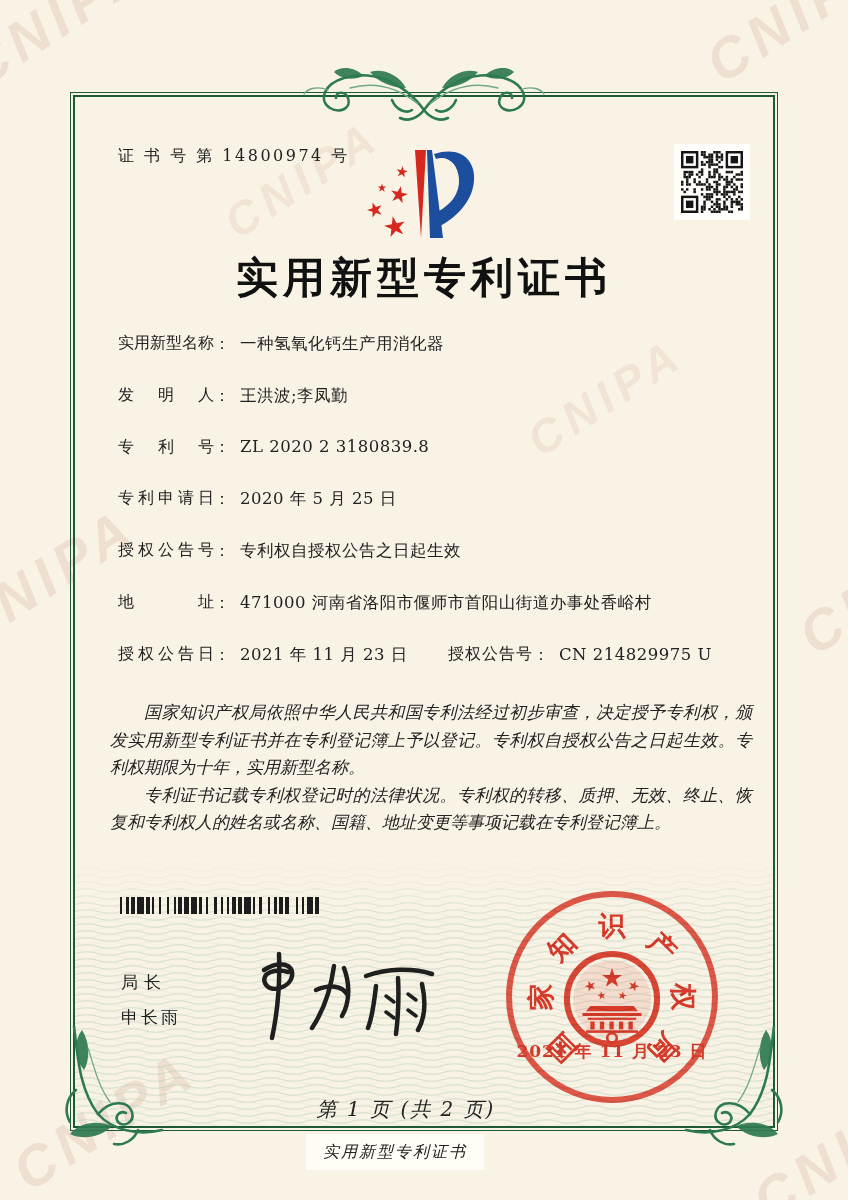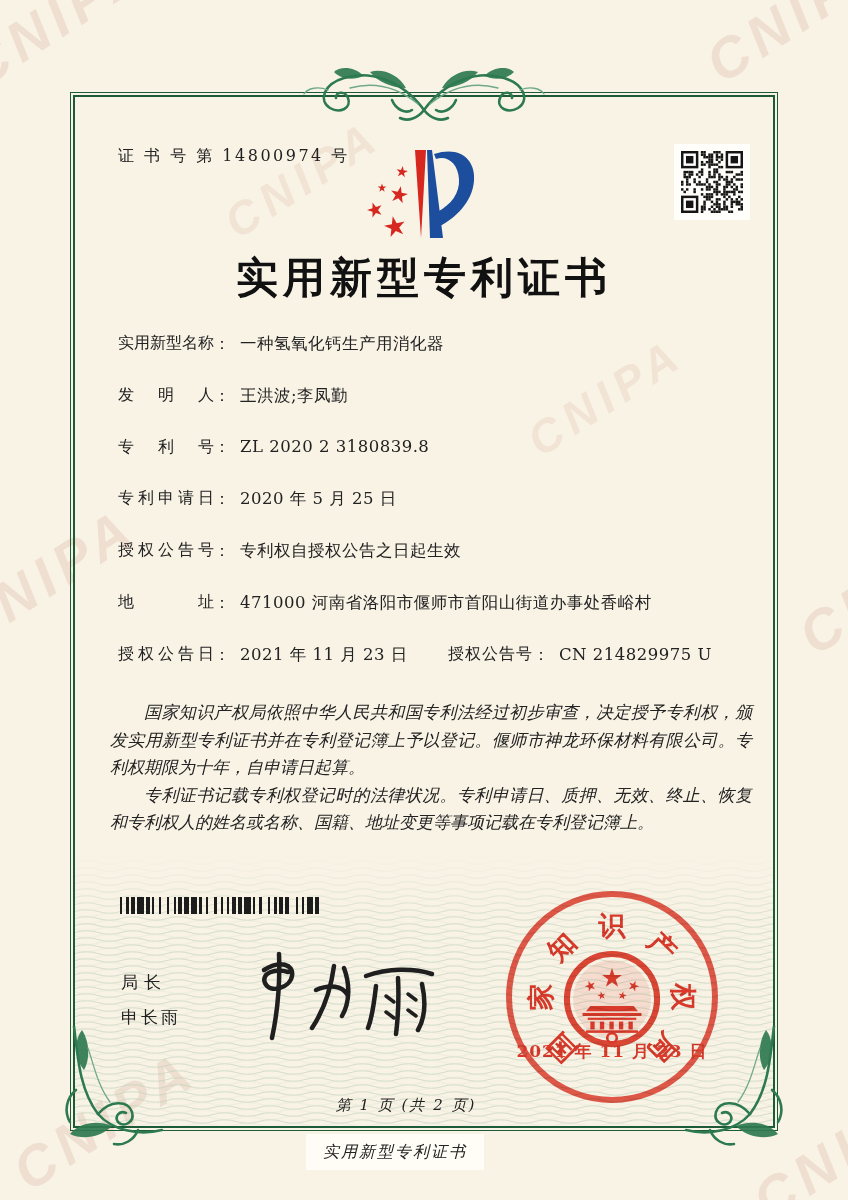--- a/index.html
+++ b/index.html
@@ -63,21 +63,21 @@
     border:6.5px solid rgba(221,49,34,.85); border-radius:50%;
     mix-blend-mode:multiply; opacity:.94;}
   .sc{position:absolute; left:50%; top:50%;
     transform:translate(-50%,-50%) rotate(var(--a)) translateY(-71px);
     font-size:27px; font-weight:bold; color:#dd3122; font-family:"DejaVu Serif",serif;}
   .emblem{position:absolute; left:50%; top:50%; transform:translate(-50%,-48%);}
   .seal-date{position:absolute; left:50%; top:143px; transform:translateX(-50%);
     white-space:nowrap; color:#dd3122; font-size:17px; font-weight:bold; letter-spacing:1px;}
   
   .page-num{position:absolute; left:70px; top:1096px; width:672px; text-align:center;
-    font-size:15px; font-style:italic; letter-spacing:2px;}
+    font-size:20px; font-style:italic; letter-spacing:2px;}
   .note-box{position:absolute; left:306px; top:1134px; width:178px; height:36px;
     background:#fffdf5; text-align:center; line-height:36px;
     font-size:16px; font-style:italic; letter-spacing:2px;}
 </style>
 </head>
 <body>
 
 <svg width="0" height="0" style="position:absolute">
   <defs>
     <path id="star" d="M0 -1 L0.225 -0.309 L0.951 -0.309 L0.363 0.118 L0.588 0.809 L0 0.382 L-0.588 0.809 L-0.363 0.118 L-0.951 -0.309 L-0.225 -0.309 Z"></path>
@@ -398,22 +398,22 @@
     </div>
     <div class="frow">
       <span class="flabel">地址</span><span class="fcolon">：</span><span class="fvalue">471000  河南省洛阳市偃师市首阳山街道办事处香峪村</span>
     </div>
     <div class="frow">
       <span class="flabel">授权公告日</span><span class="fcolon">：</span><span class="fvalue w">2021 年 11 月 23 日</span><span class="flabel2">授权公告号</span><span class="fcolon">：</span><span class="fvalue">CN 214829975 U</span>
     </div>
   </div>
 
   <div class="bodytext">
-    <p>国家知识产权局依照中华人民共和国专利法经过初步审查，决定授予专利权，颁发实用新型专利证书并在专利登记簿上予以登记。偃师市神龙环保材料有限公司。专利权期限为十年，自申请日起算。</p>
-    <p>专利证书记载专利权登记时的法律状况。专利申请日、质押、无效、终止、恢复和专利权人的姓名或名称、国籍、地址变更等事项记载在专利登记簿上。</p>
+    <p>国家知识产权局依照中华人民共和国专利法经过初步审查，决定授予专利权，颁发实用新型专利证书并在专利登记簿上予以登记。专利权自授权公告之日起生效。专利权期限为十年，实用新型名称。</p>
+    <p>专利证书记载专利权登记时的法律状况。专利权的转移、质押、无效、终止、恢复和专利权人的姓名或名称、国籍、地址变更等事项记载在专利登记簿上。</p>
   </div>
 
   <div class="barcode" id="barcode"><span style="display:inline-block;height:17px;width:2.15px;background:#1c1c1c"></span><span style="display:inline-block;height:17px;width:4.3px;background:transparent"></span><span style="display:inline-block;height:17px;width:2.15px;background:#1c1c1c"></span><span style="display:inline-block;height:17px;width:2.15px;background:transparent"></span><span style="display:inline-block;height:17px;width:4.3px;background:#1c1c1c"></span><span style="display:inline-block;height:17px;width:2.15px;background:transparent"></span><span style="display:inline-block;height:17px;width:6.449999999999999px;background:#1c1c1c"></span><span style="display:inline-block;height:17px;width:2.15px;background:transparent"></span><span style="display:inline-block;height:17px;width:4.3px;background:#1c1c1c"></span><span style="display:inline-block;height:17px;width:2.15px;background:transparent"></span><span style="display:inline-block;height:17px;width:2.15px;background:#1c1c1c"></span><span style="display:inline-block;height:17px;width:4.3px;background:transparent"></span><span style="display:inline-block;height:17px;width:2.15px;background:#1c1c1c"></span><span style="display:inline-block;height:17px;width:6.449999999999999px;background:transparent"></span><span style="display:inline-block;height:17px;width:2.15px;background:#1c1c1c"></span><span style="display:inline-block;height:17px;width:4.3px;background:transparent"></span><span style="display:inline-block;height:17px;width:2.15px;background:#1c1c1c"></span><span style="display:inline-block;height:17px;width:2.15px;background:transparent"></span><span style="display:inline-block;height:17px;width:4.3px;background:#1c1c1c"></span><span style="display:inline-block;height:17px;width:2.15px;background:transparent"></span><span style="display:inline-block;height:17px;width:4.3px;background:#1c1c1c"></span><span style="display:inline-block;height:17px;width:2.15px;background:transparent"></span><span style="display:inline-block;height:17px;width:6.449999999999999px;background:#1c1c1c"></span><span style="display:inline-block;height:17px;width:2.15px;background:transparent"></span><span style="display:inline-block;height:17px;width:2.15px;background:#1c1c1c"></span><span style="display:inline-block;height:17px;width:4.3px;background:transparent"></span><span style="display:inline-block;height:17px;width:2.15px;background:#1c1c1c"></span><span style="display:inline-block;height:17px;width:6.449999999999999px;background:transparent"></span><span style="display:inline-block;height:17px;width:2.15px;background:#1c1c1c"></span><span style="display:inline-block;height:17px;width:4.3px;background:transparent"></span><span style="display:inline-block;height:17px;width:2.15px;background:#1c1c1c"></span><span style="display:inline-block;height:17px;width:4.3px;background:transparent"></span><span style="display:inline-block;height:17px;width:2.15px;background:#1c1c1c"></span><span style="display:inline-block;height:17px;width:2.15px;background:transparent"></span><span style="display:inline-block;height:17px;width:4.3px;background:#1c1c1c"></span><span style="display:inline-block;height:17px;width:2.15px;background:transparent"></span><span style="display:inline-block;height:17px;width:4.3px;background:#1c1c1c"></span><span style="display:inline-block;height:17px;width:2.15px;background:transparent"></span><span style="display:inline-block;height:17px;width:6.449999999999999px;background:#1c1c1c"></span><span style="display:inline-block;height:17px;width:2.15px;background:transparent"></span><span style="display:inline-block;height:17px;width:2.15px;background:#1c1c1c"></span><span style="display:inline-block;height:17px;width:4.3px;background:transparent"></span><span style="display:inline-block;height:17px;width:2.15px;background:#1c1c1c"></span><span style="display:inline-block;height:17px;width:6.449999999999999px;background:transparent"></span><span style="display:inline-block;height:17px;width:2.15px;background:#1c1c1c"></span><span style="display:inline-block;height:17px;width:4.3px;background:transparent"></span><span style="display:inline-block;height:17px;width:2.15px;background:#1c1c1c"></span><span style="display:inline-block;height:17px;width:2.15px;background:transparent"></span><span style="display:inline-block;height:17px;width:4.3px;background:#1c1c1c"></span><span style="display:inline-block;height:17px;width:2.15px;background:transparent"></span><span style="display:inline-block;height:17px;width:4.3px;background:#1c1c1c"></span><span style="display:inline-block;height:17px;width:6.449999999999999px;background:transparent"></span><span style="display:inline-block;height:17px;width:2.15px;background:#1c1c1c"></span><span style="display:inline-block;height:17px;width:4.3px;background:transparent"></span><span style="display:inline-block;height:17px;width:2.15px;background:#1c1c1c"></span><span style="display:inline-block;height:17px;width:2.15px;background:transparent"></span><span style="display:inline-block;height:17px;width:6.449999999999999px;background:#1c1c1c"></span><span style="display:inline-block;height:17px;width:2.15px;background:transparent"></span><span style="display:inline-block;height:17px;width:4.3px;background:#1c1c1c"></span><span style="display:inline-block;height:17px;width:2.15px;background:transparent"></span></div>
 
   <div class="director-title">局长</div>
   <div class="director-name">申长雨</div>
 
   <svg class="sig" width="205" height="92" viewBox="0 0 205 92" fill="none" stroke="#1f1f1f" stroke-width="4.5" stroke-linecap="round">
     <path d="M16 20 C32 10 46 14 44 26 C42 38 22 44 17 33 C13 23 27 18 40 22"></path>
     <path d="M31 4 C32 30 30 60 24 88"></path>

